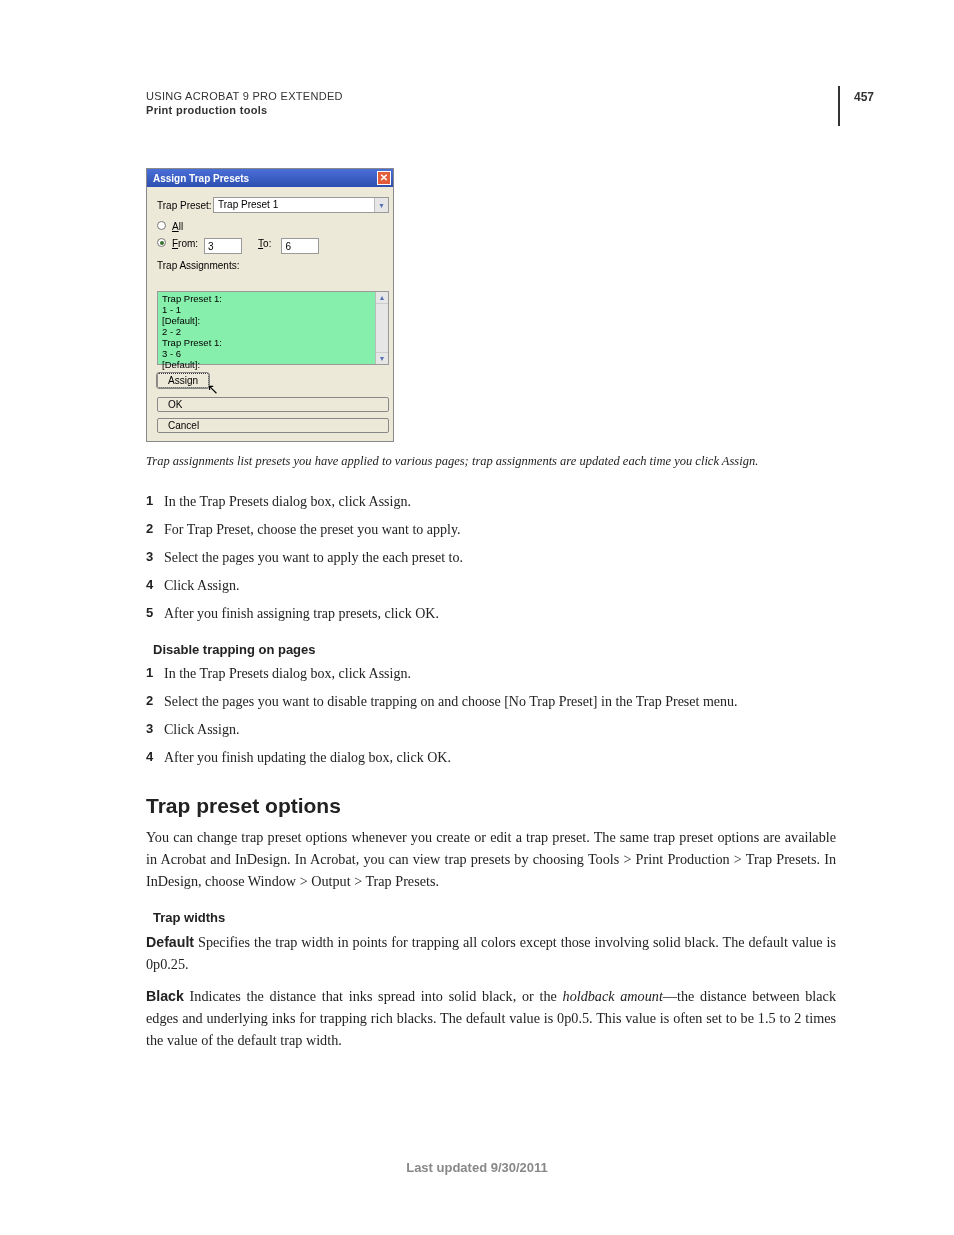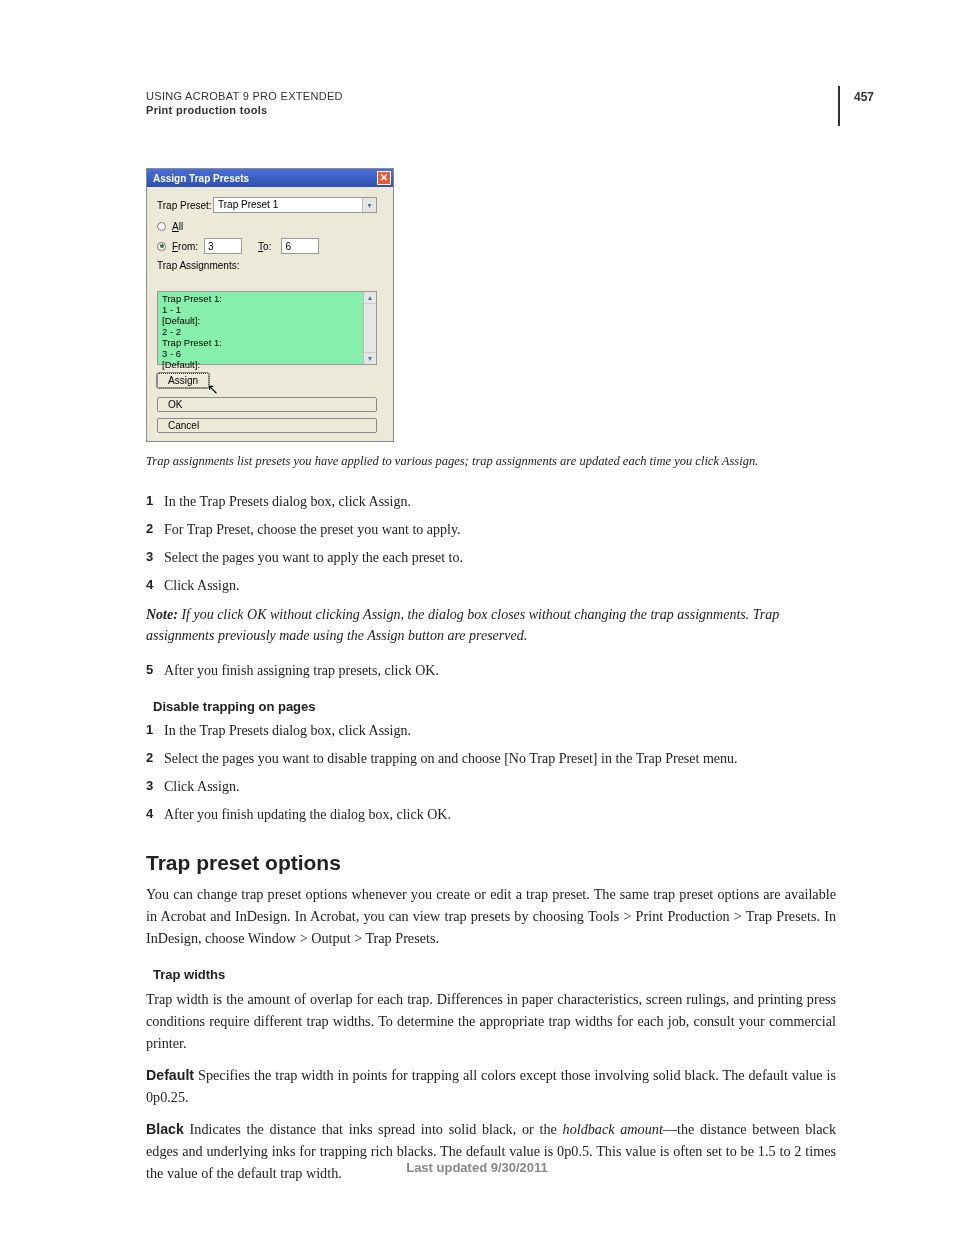--- a/index.html
+++ b/index.html
@@ -74,21 +74,21 @@
     background: #e35d3a;
     border: 1px solid #fff;
     display: flex;
     align-items: center;
     justify-content: center;
     font-size: 10px;
     line-height: 10px;
     font-family: Arial, sans-serif;
   }
   .dialog-body {
-    padding: 10px 16px 8px 10px;
+    padding: 10px 4px 8px 10px;
   }
   .drow {
     display: flex;
     align-items: center;
     margin-bottom: 8px;
   }
   .drow label.fixed {
     width: 56px;
   }
   .combo {
@@ -107,21 +107,20 @@
     background: #e6e6e6;
     border-left: 1px solid #bbb;
     display: flex;
     align-items: center;
     justify-content: center;
     font-size: 8px;
     color: #5570b5;
   }
   .rad-row {
     display: flex;
-    align-items: center;
     margin-bottom: 6px;
     gap: 6px;
   }
   input.tiny {
     border: 1px solid #9a9a9a;
     background: #fff;
     width: 38px;
     height: 16px;
     font-size: 10px;
     padding: 0 3px;
@@ -352,23 +351,20 @@
     <li>
         <span class="num">3</span>
         <span>Select the pages you want to apply the each preset to.</span>
       </li>
     <li>
         <span class="num">4</span>
         <span>Click Assign.</span>
       </li>
   </ol>
 
-  <p class="note">
-    <span class="note-label">Note:</span><span> If you click OK without clicking Assign, the dialog box closes without changing the trap assignments. Trap assignments previously made using the Assign button are preserved.</span>
-  </p>
 
   <ol class="steps">
     <li>
         <span class="num">5</span>
         <span>After you finish assigning trap presets, click OK.</span>
       </li>
   </ol>
 
   <h3 class="sub-heading">Disable trapping on pages</h3>
   <ol class="steps">
@@ -387,21 +383,20 @@
     <li>
         <span class="num">4</span>
         <span>After you finish updating the dialog box, click OK.</span>
       </li>
   </ol>
 
   <h2 class="major-heading">Trap preset options</h2>
   <p class="body">You can change trap preset options whenever you create or edit a trap preset. The same trap preset options are available in Acrobat and InDesign. In Acrobat, you can view trap presets by choosing Tools &gt; Print Production &gt; Trap Presets. In InDesign, choose Window &gt; Output &gt; Trap Presets.</p>
 
   <h3 class="sub-heading">Trap widths</h3>
-  <p class="body">Trap width is the amount of overlap for each trap. Differences in paper characteristics, screen rulings, and printing press conditions require different trap widths. To determine the appropriate trap widths for each job, consult your commercial printer.</p>
 
   <p class="body">
     <span class="def-term">Default</span><span>  Specifies the trap width in points for trapping all colors except those involving solid black. The default value is 0p0.25.</span>
   </p>
 
   <p class="body">
     <span class="def-term">Black</span><span>  Indicates the distance that inks spread into solid black, or the </span><em>holdback amount</em><span>—the distance between black edges and underlying inks for trapping rich blacks. The default value is 0p0.5. This value is often set to be 1.5 to 2 times the value of the default trap width.</span>
   </p>
 
 </div>

